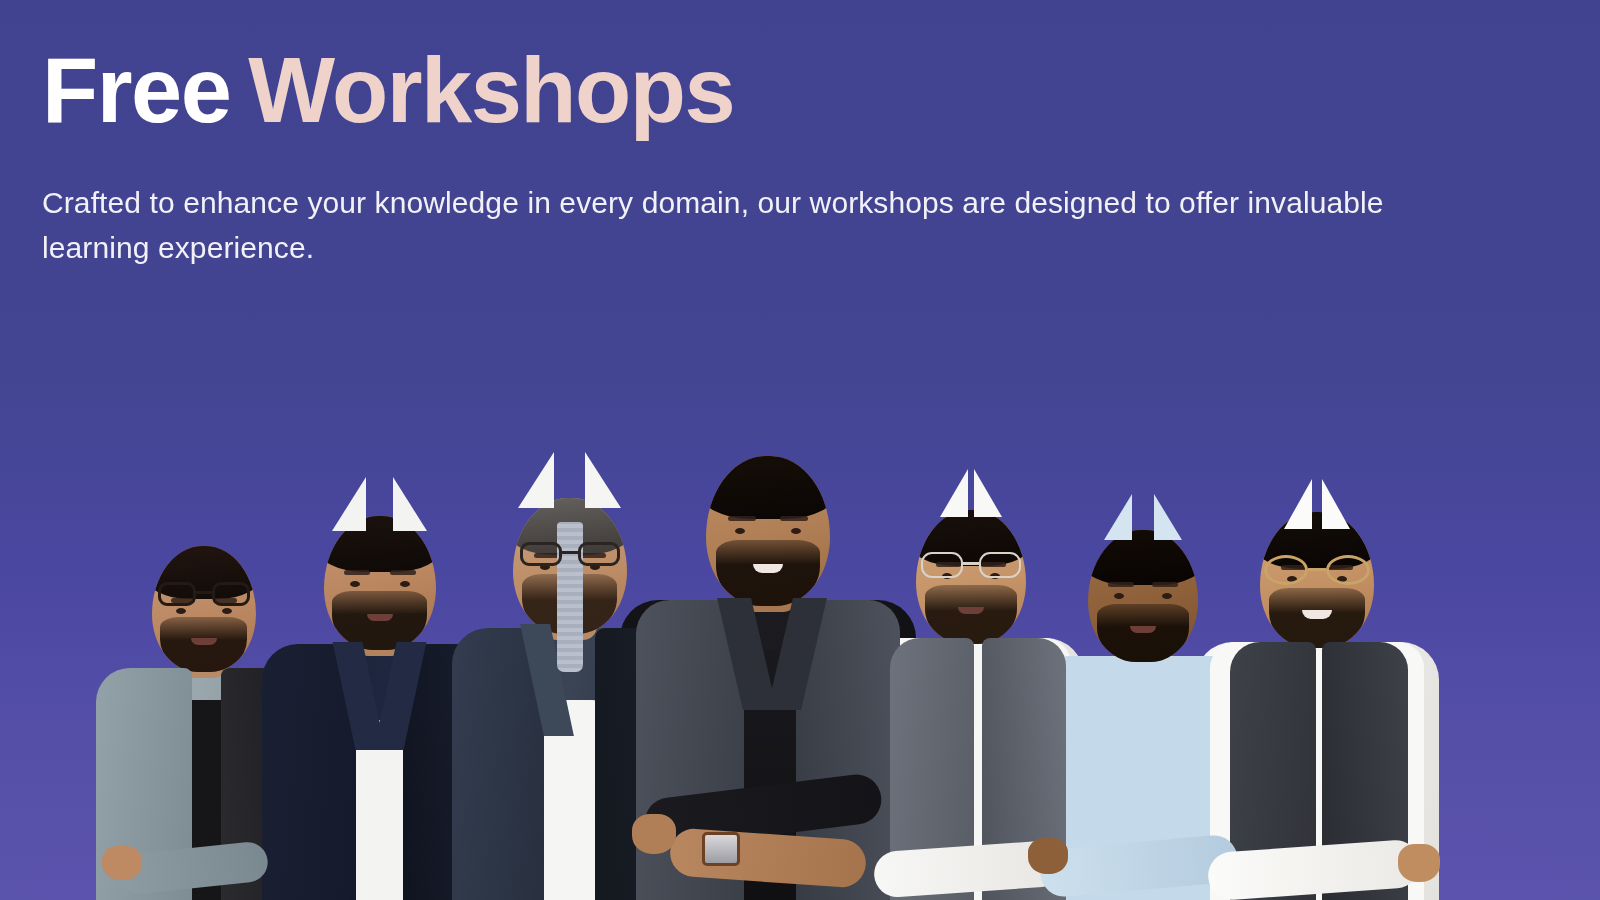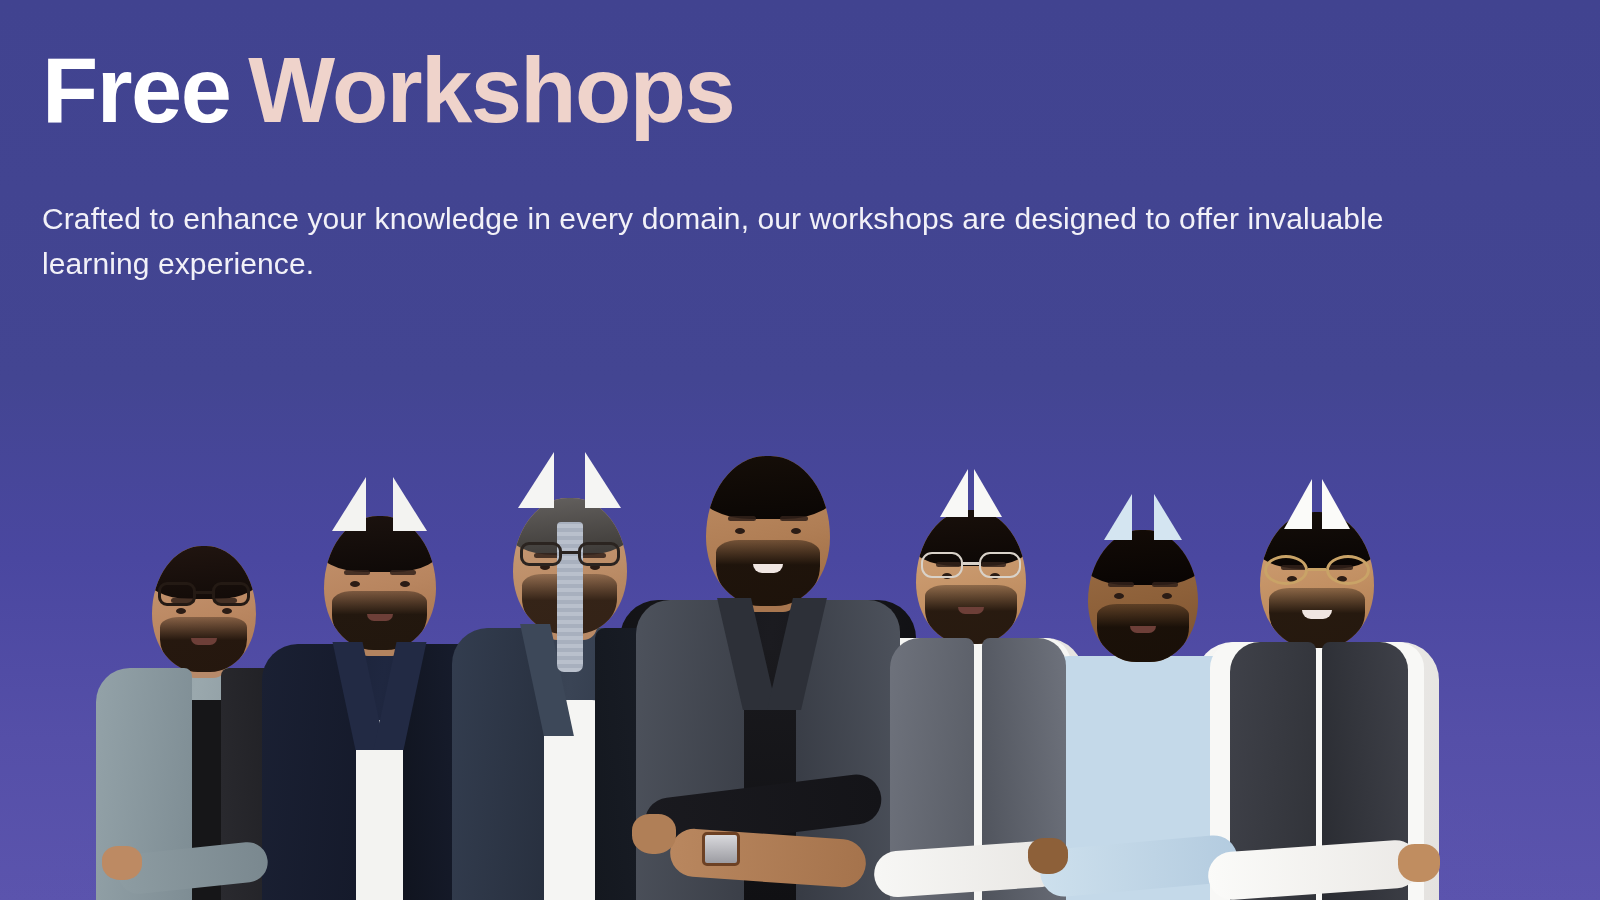--- a/index.html
+++ b/index.html
@@ -43,21 +43,21 @@
     font-size: 92px;
     font-weight: 700;
     line-height: 1.02;
     letter-spacing: -1.5px;
     white-space: nowrap;
   }
   .headline .w-free  { color:#ffffff;text-align:center; }
   .headline .w-shops { color:#efd3cb; margin-left: 18px; }
 
   .subcopy {
-    margin-top: 58px;
+    margin-top: 42px;
     font-size: 30px;
     font-weight: 400;
     color: #f2f1f8;
     line-height: 1.52;
     max-width: 1455px;
     letter-spacing: .1px;
   }
 
   
   .people {

